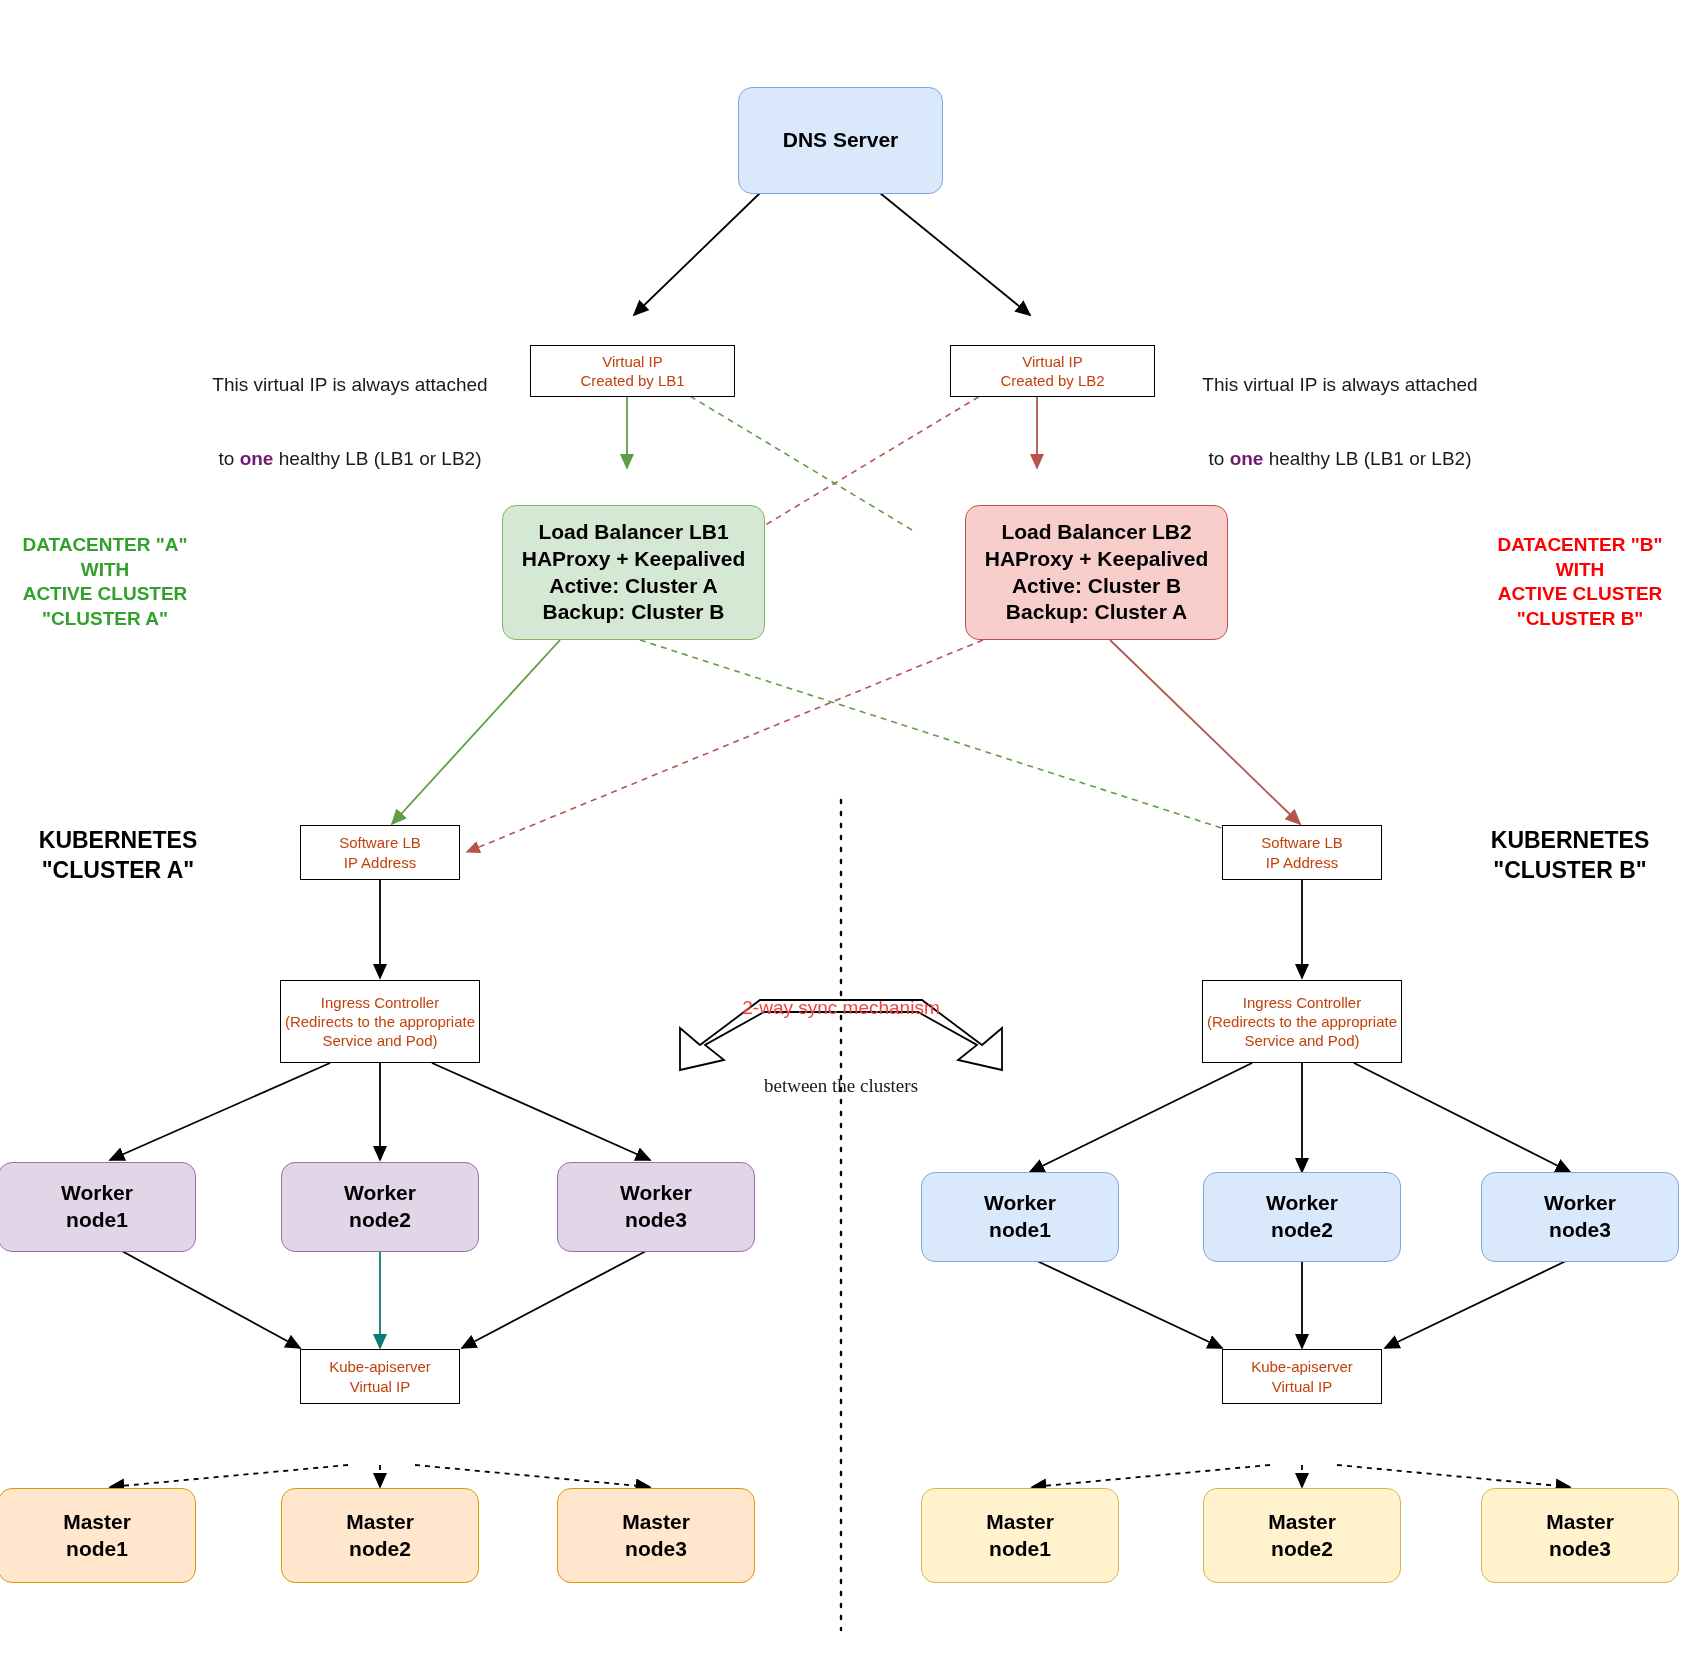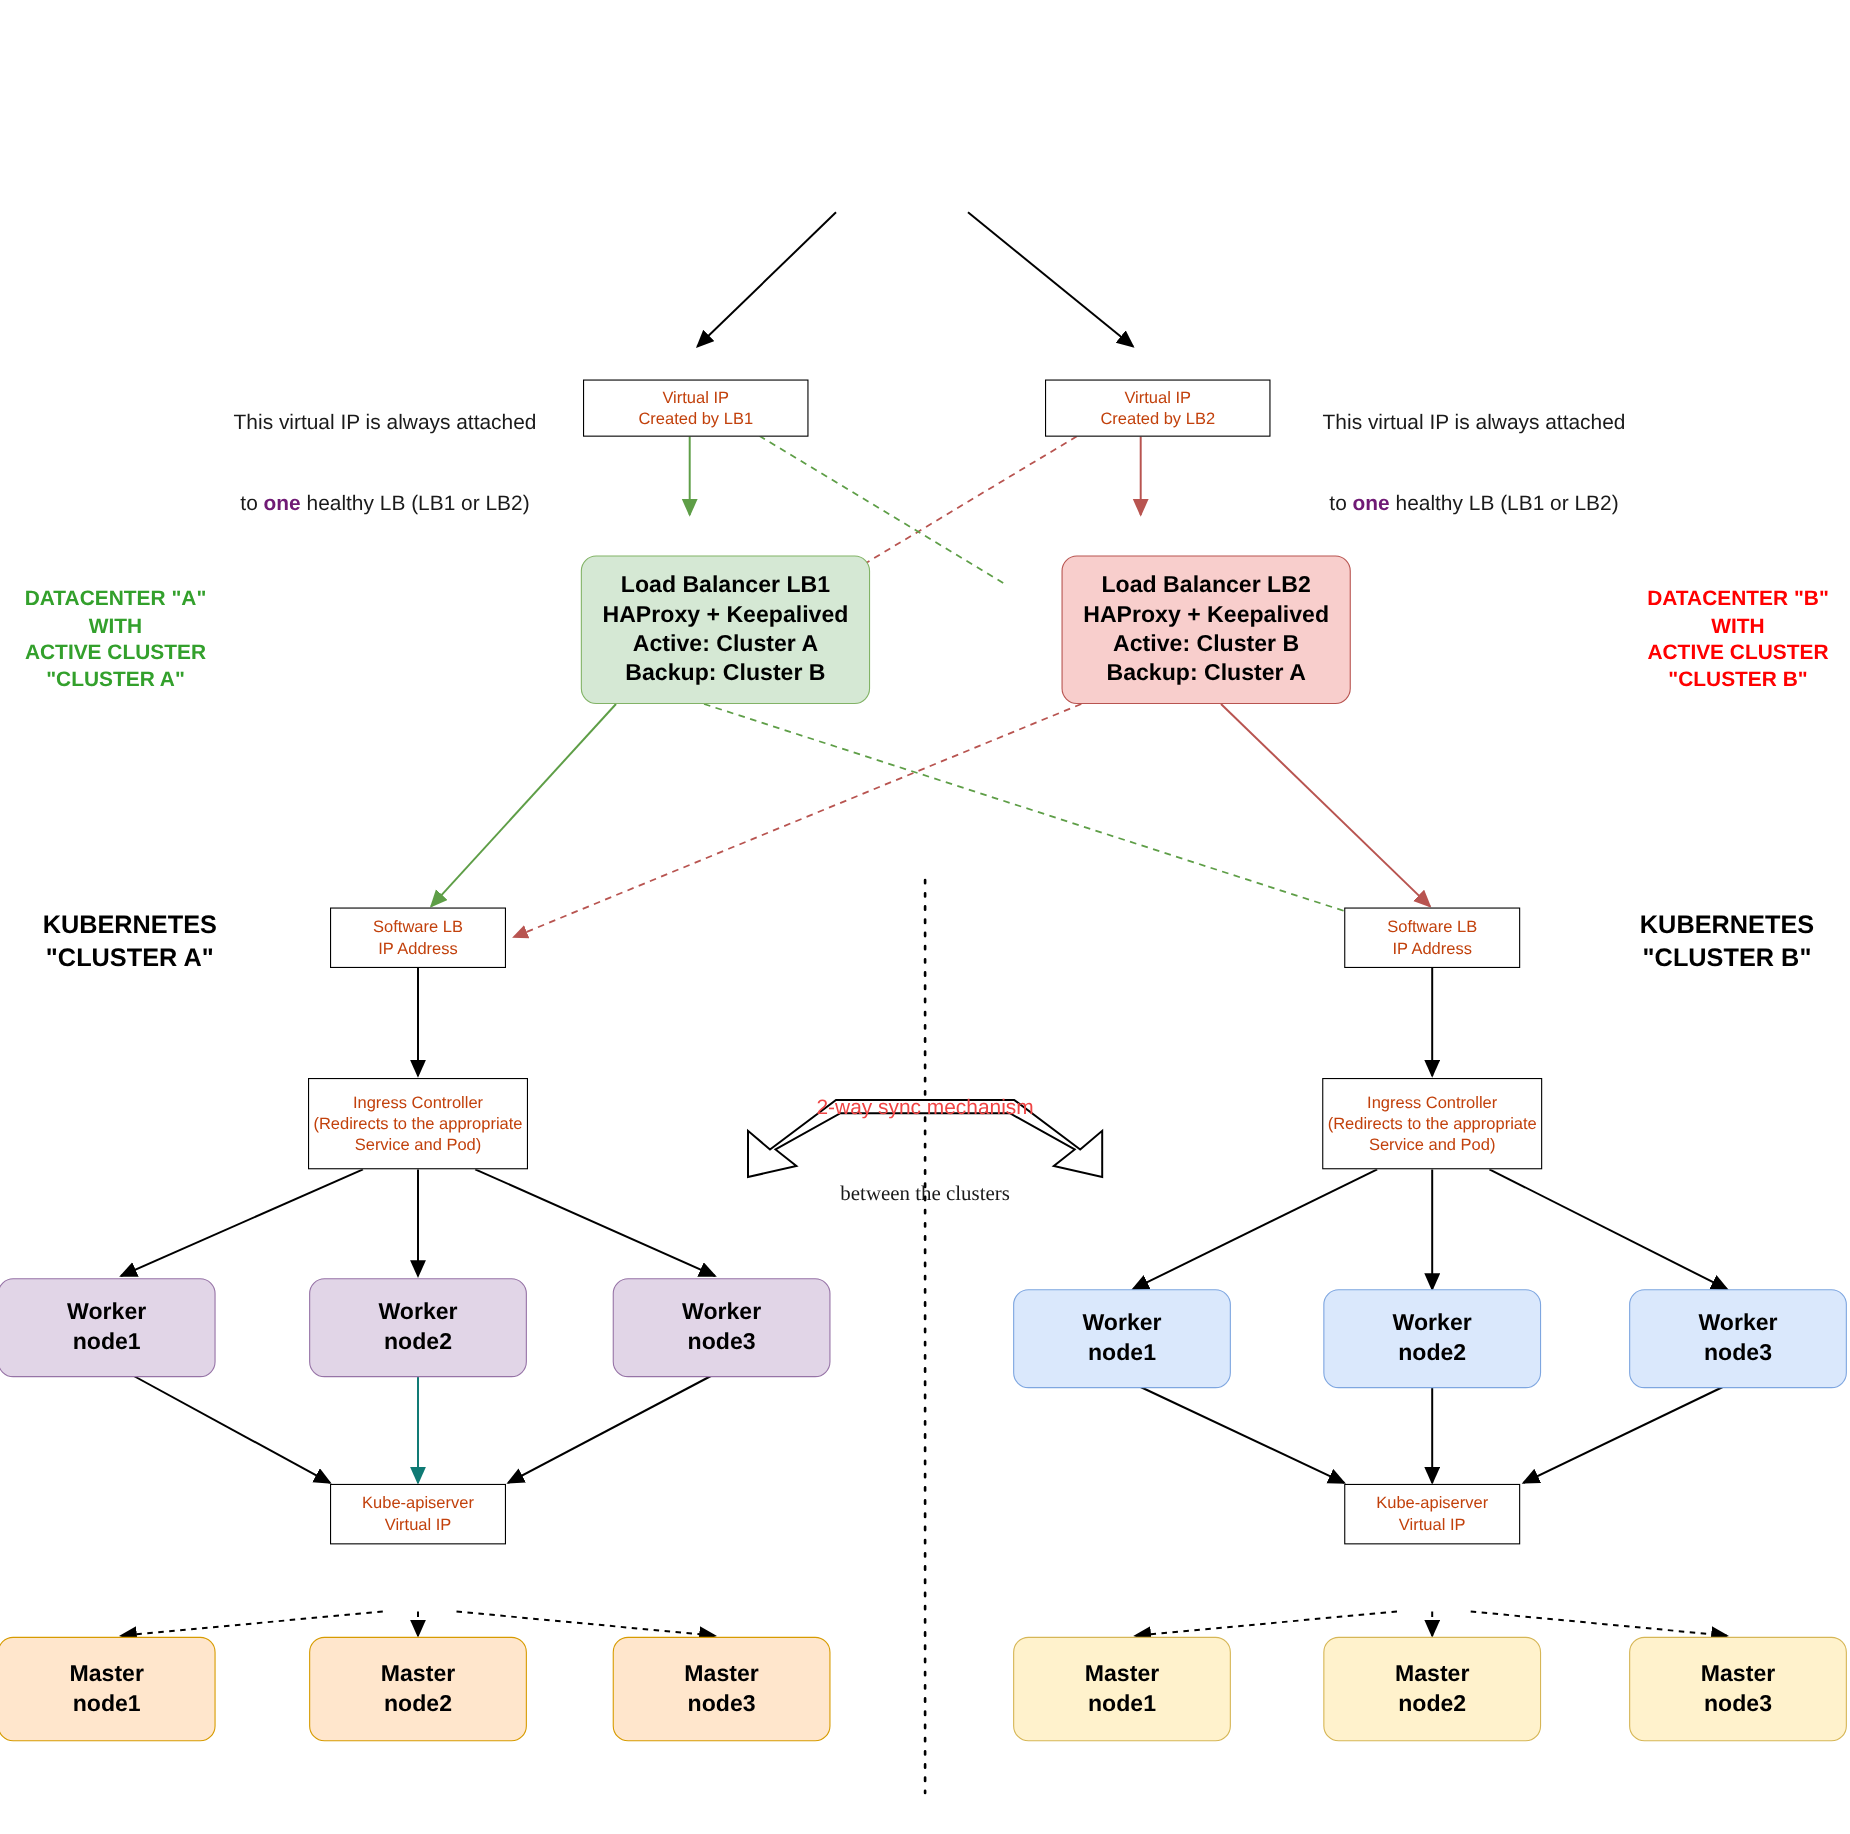--- a/index.html
+++ b/index.html
@@ -149,41 +149,42 @@
       <path d="M841,800 L841,1630" stroke="#000000" stroke-width="2.4" stroke-dasharray="3,9" stroke-linecap="round"></path>
 
       <path d="M700,1045 L760,1000 L922,1000 L982,1045
                L1002,1028 L1002,1070 L958,1060 L977,1045
                L918,1012 L764,1012 L705,1045
                L724,1060 L680,1070 L680,1028 z" fill="#ffffff" stroke="#000000" stroke-width="1.8" stroke-linejoin="miter"></path>
     </g>
   </svg>
 
 
+  <div class="node rbox dns" style="left:738px; top:87px; width:205px; height:107px;">DNS Server</div>
 
   <div class="node sbox" style="left:530px; top:345px; width:205px; height:52px;">Virtual IP
 Created by LB1</div>
   <div class="node sbox" style="left:950px; top:345px; width:205px; height:52px;">Virtual IP
 Created by LB2</div>
 
   <div class="label note" style="left:195px; top:348px; width:310px;">
     <div>This virtual IP is always attached</div>
     <div>
       <span>to </span><b class="hl">one</b><span> healthy LB (LB1 or LB2)</span>
     </div>
   </div>
 
   <div class="label note" style="left:1185px; top:348px; width:310px;">
     <div>This virtual IP is always attached</div>
     <div>
       <span>to </span><b class="hl">one</b><span> healthy LB (LB1 or LB2)</span>
     </div>
   </div>
 
-  <div class="node rbox lb-a" style="left:528px; top:505px; width:263px; height:135px;">Load Balancer LB1
+  <div class="node rbox lb-a" style="left:502px; top:505px; width:263px; height:135px;">Load Balancer LB1
 HAProxy + Keepalived
 Active: Cluster A
 Backup: Cluster B</div>
   <div class="node rbox lb-b" style="left:920px; top:505px; width:263px; height:135px;margin-left:45px;">Load Balancer LB2
 HAProxy + Keepalived
 Active: Cluster B
 Backup: Cluster A</div>
 
   <div class="label dc-a" style="left:10px; top:533px; width:190px;">DATACENTER "A"
 WITH

